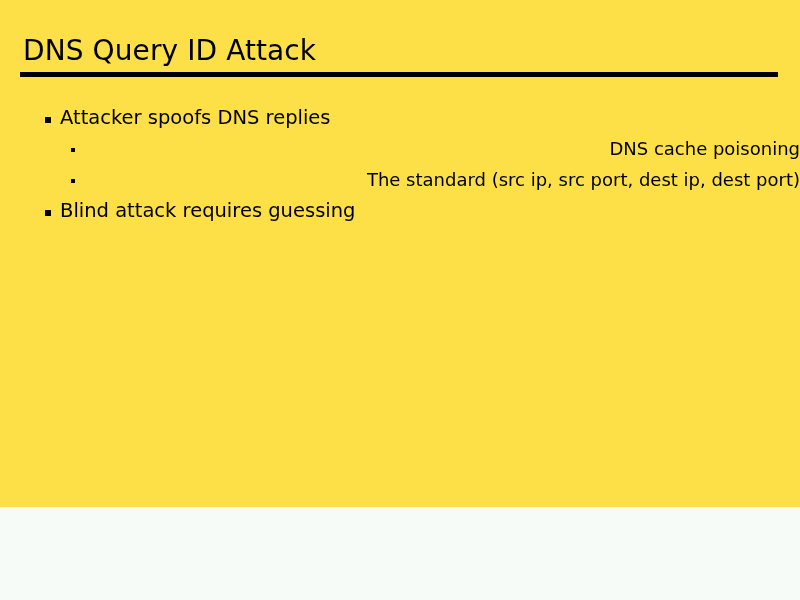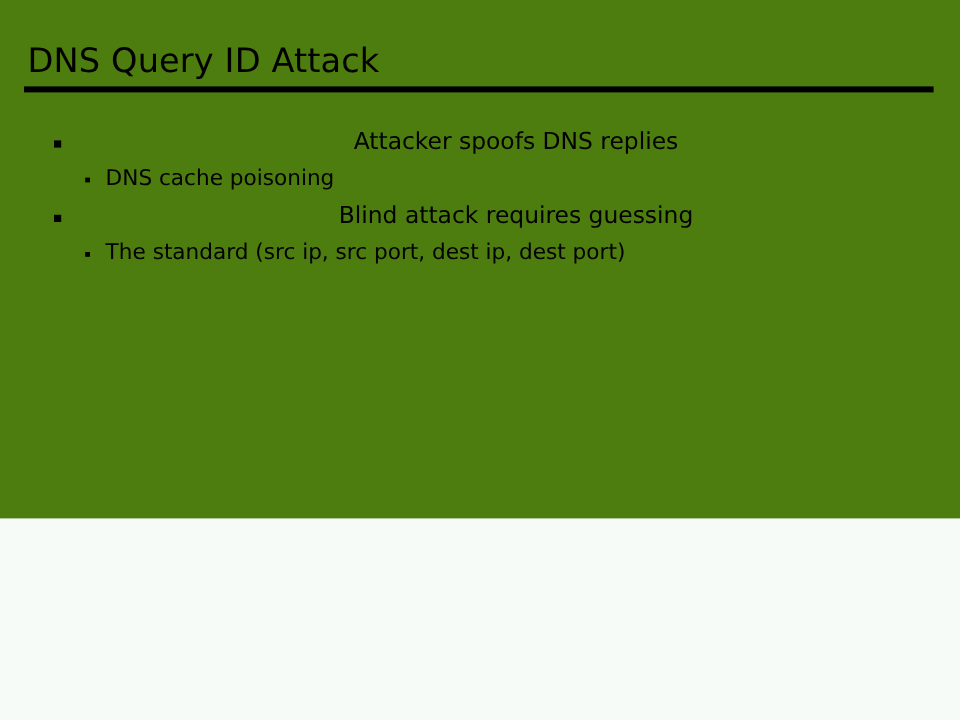--- a/index.html
+++ b/index.html
@@ -11,22 +11,22 @@
     width: 800px;
     height: 600px;
     background: #f7fbf8;
     font-family: "DejaVu Sans", "Liberation Sans", sans-serif;
     overflow: hidden;
   }
 
   .slide {
     position: relative;
     width: 800px;
-    height: 432px;
-    background: #4d7c0f;
+    height: 507px;
+    background: #fde047;
   }
 
   
   .title-block {
     position: absolute;
     left: 0;
     top: 0;
     width: 800px;
   }
   .slide-title {
@@ -57,25 +57,25 @@
     width: 800px;
   }
   .bullet-row {
     position: relative;
     display: block;
     white-space: nowrap;
   }
   .bullet-row.level-1 {
     height: 31px;
     padding-left: 60px;
-    text-align: center;
   }
   .bullet-row.level-2 {
     height: 31px;
-    padding-left: 88px;
+    padding-left: 52px;
+    text-align: right;
   }
   .marker {
     position: absolute;
     background: #000000;
     display: block;
   }
   .level-1 > .marker {
     left: 45px;
     top: 13px;
     width: 6px;
@@ -117,26 +117,26 @@
     <div class="bullet-row level-1">
       <span class="marker"></span>
       <span class="bullet-text">Attacker spoofs DNS replies</span>
     </div>
 
     <div class="bullet-row level-2">
       <span class="marker"></span>
       <span class="bullet-text">DNS cache poisoning</span>
     </div>
 
+    <div class="bullet-row level-2">
+      <span class="marker"></span>
+      <span class="bullet-text">The standard (src ip, src port, dest ip, dest port)</span>
+    </div>
+
     <div class="bullet-row level-1">
       <span class="marker"></span>
       <span class="bullet-text">Blind attack requires guessing</span>
-    </div>
-
-    <div class="bullet-row level-2">
-      <span class="marker"></span>
-      <span class="bullet-text">The standard (src ip, src port, dest ip, dest port)</span>
     </div>
 
 
   </div>
 
 </div>
 
 </body></html>

